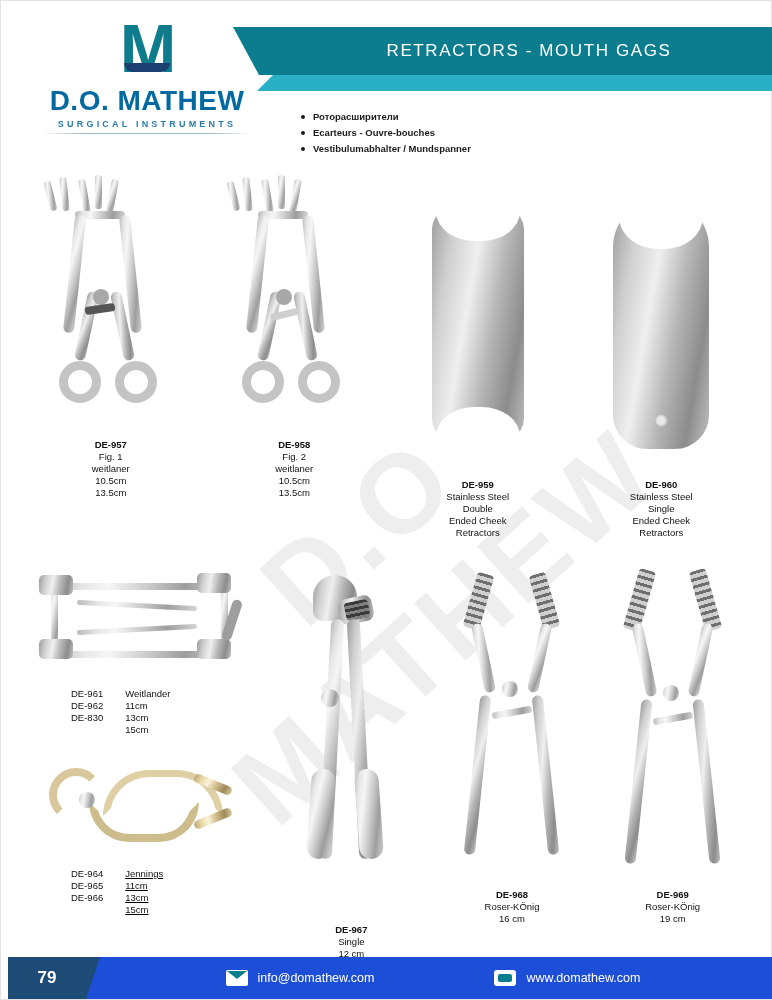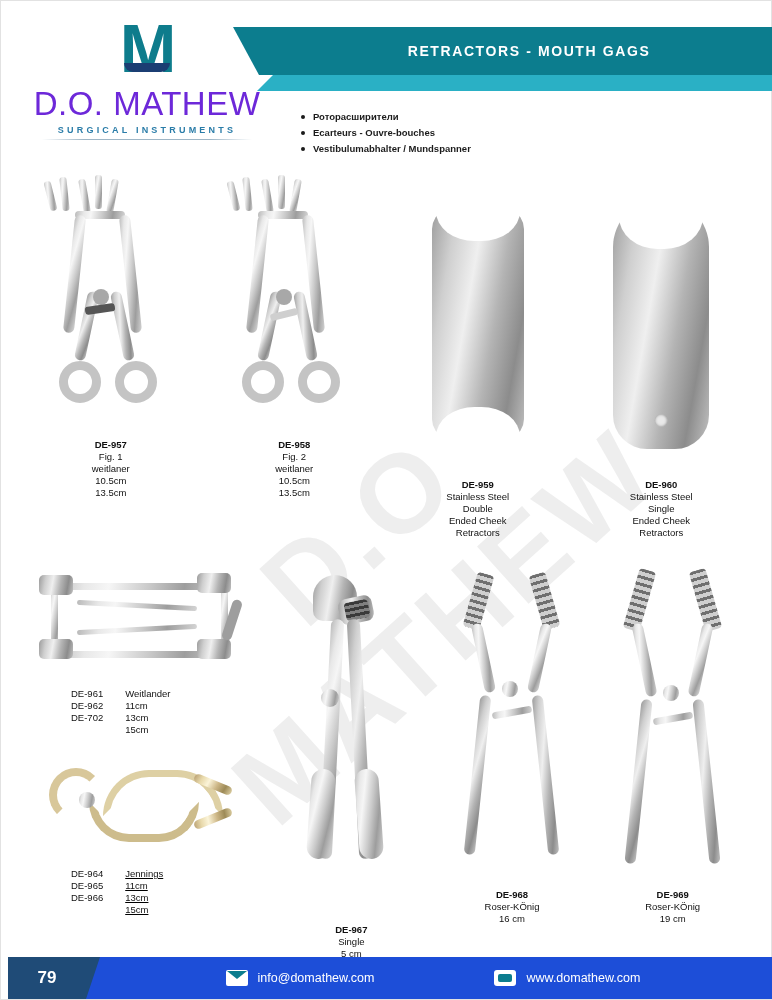--- a/index.html
+++ b/index.html
@@ -42,23 +42,23 @@
     letter-spacing: -2px;
   }
   .logo-mark .m-bar {
     position: absolute;
     left: 14px; top: 46px;
     width: 46px; height: 9px;
     background: #1b3e73;
     border-radius: 0 0 12px 12px;
   }
   .logo-name {
-    font-size: 33px;
-    font-weight: normal;
-    color: #6d28d9;
+    font-size: 28px;
+    font-weight: bold;
+    color: #0369a1;
     letter-spacing: 0.5px;
   }
   .logo-sub {
     margin-top: 2px;
     font-size: 9px;
     letter-spacing: 3.2px;
     color: #2a7ca8;
     font-weight: bold;
   }
   .logo-rule {
@@ -66,22 +66,22 @@
     width: 210px; height: 1px;
     background: linear-gradient(to right, #ffffff, #9fb6c6 20%, #9fb6c6 80%, #ffffff);
   }
 
   .title-bar {
     position: absolute;
     left: 258px; top: 26px;
     width: 514px; height: 48px;
     background: #0c7d8e;
     color: #ffffff;
-    font-size: 14px;
-    font-weight: bold;
+    font-size: 17px;
+    font-weight: normal;
     letter-spacing: 1.6px;
     display: flex;
     align-items: center;
     justify-content: center;
     padding-left: 26px;
   }
   .title-bar::before {
     content: "";
     position: absolute;
     left: -26px; top: 0;
@@ -495,21 +495,21 @@
           <div class="pad metal-d" style="left:160px; top:70px;"></div>
           <div class="bar metal" style="left:40px; top:34px; width:120px; height:5px; transform:rotate(3deg);"></div>
           <div class="bar metal" style="left:40px; top:58px; width:120px; height:5px; transform:rotate(-3deg);"></div>
           <div style="position:absolute; left:190px; top:30px; width:10px; height:42px; background:#9e9e9e; border-radius:5px; transform:rotate(18deg);"></div>
         </div>
 
         <div style="display:flex; gap:22px; margin:14px 0 0 52px;">
           <div style="text-align:left;">
             <div class="caption code">DE-961</div>
             <div class="caption code">DE-962</div>
-            <div class="caption code">DE-702</div>
+            <div class="caption code">DE-830</div>
           </div>
           <div style="text-align:left;">
             <div class="caption">Weitlander</div>
             <div class="caption">11cm</div>
             <div class="caption">13cm</div>
             <div class="caption">15cm</div>
           </div>
         </div>
 
         <div class="art jen" style="margin:26px 0 0 24px;">
@@ -543,21 +543,21 @@
           <div style="position:absolute; left:54px; top:32px; width:24px; height:18px; background:repeating-linear-gradient(#3a3a3a 0 3px,#808080 3px 6px); border-radius:4px; transform:rotate(-12deg);"></div>
           <div class="handle metal" style="left:34px; top:50px; height:240px; transform:rotate(3deg);"></div>
           <div class="handle metal-d" style="left:62px; top:50px; height:240px; transform:rotate(-3deg);"></div>
           <div class="metal" style="position:absolute; left:30px; top:120px; width:18px; height:18px; border-radius:50%;"></div>
           <div class="metal" style="position:absolute; left:18px; top:200px; width:24px; height:90px; border-radius:12px; transform:rotate(4deg);"></div>
           <div class="metal" style="position:absolute; left:66px; top:200px; width:24px; height:90px; border-radius:12px; transform:rotate(-4deg);"></div>
         </div>
         <div class="caption" style="margin-top:10px;">
           <div class="code">DE-967</div>
           <div>Single</div>
-          <div>5 cm</div>
+          <div>12 cm</div>
         </div>
       </div>
 
       <div class="cell">
         <div class="art roser">
           <div class="blade" style="left:28px; top:4px; transform:rotate(16deg);"></div>
           <div class="blade" style="left:94px; top:4px; transform:rotate(-16deg);"></div>
           <div class="leg metal" style="left:36px; top:54px; height:70px; transform:rotate(-12deg);"></div>
           <div class="leg metal" style="left:92px; top:54px; height:70px; transform:rotate(12deg);"></div>
           <div class="metal" style="position:absolute; left:60px; top:112px; width:16px; height:16px; border-radius:50%;"></div>

